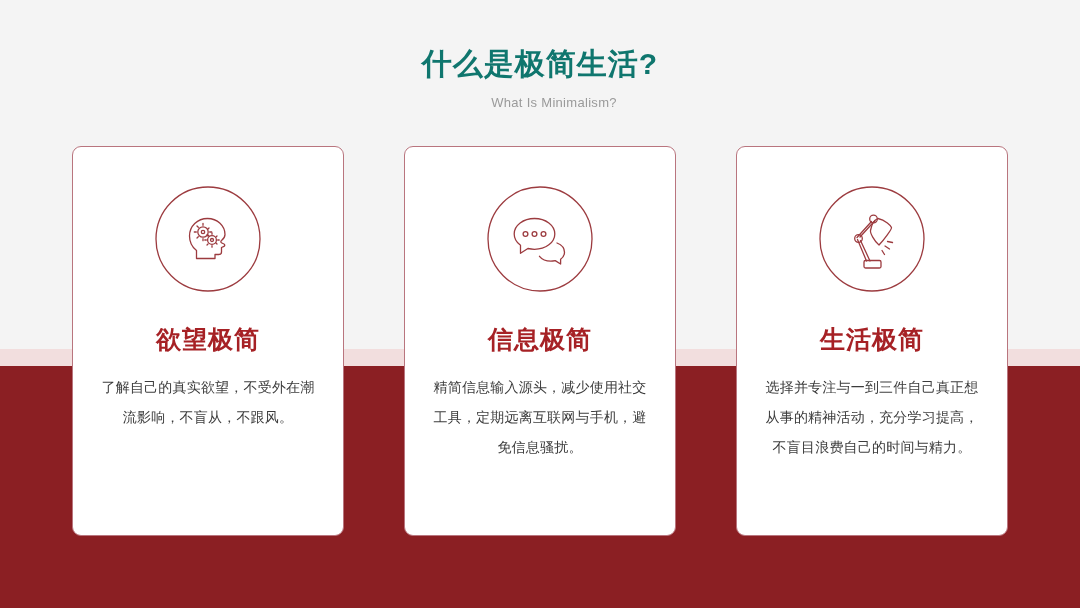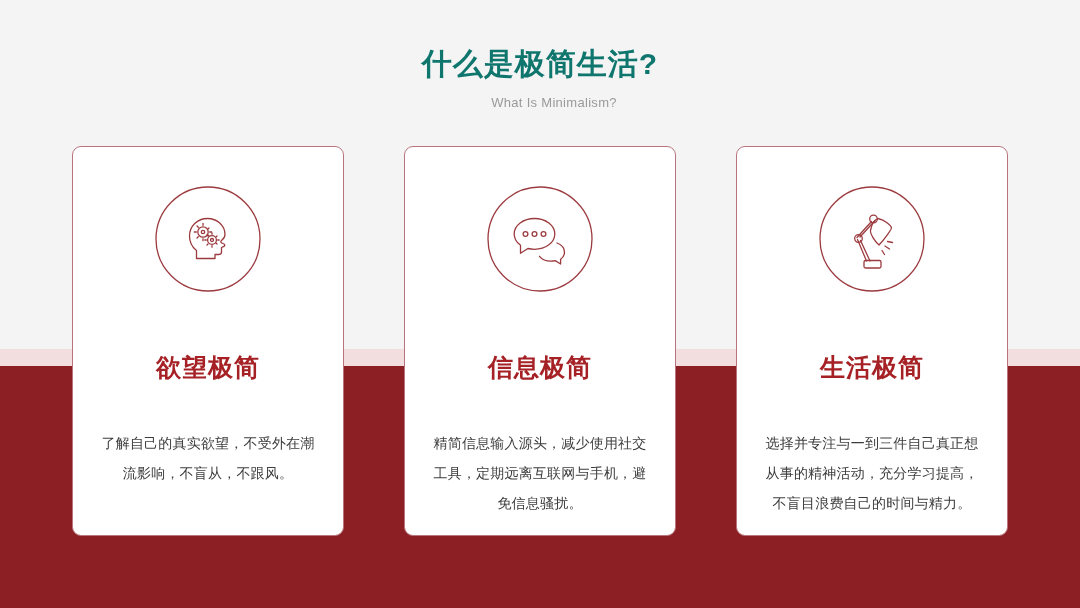--- a/index.html
+++ b/index.html
@@ -82,21 +82,20 @@
     width: 272px;
     height: 390px;
     background: #ffffff;
     border: 1.4px solid #b9757e;
     border-radius: 9px;
     box-sizing: border-box;
     display: flex;
     flex-direction: column;
     align-items: center;
     padding-top: 33px;
-    gap: 28px;
   }
   .icon-circle {
     width: 118px;
     height: 118px;
     flex: 0 0 auto;
   }
   .icon-circle svg {
     display: block;
   }
   .card-title {

